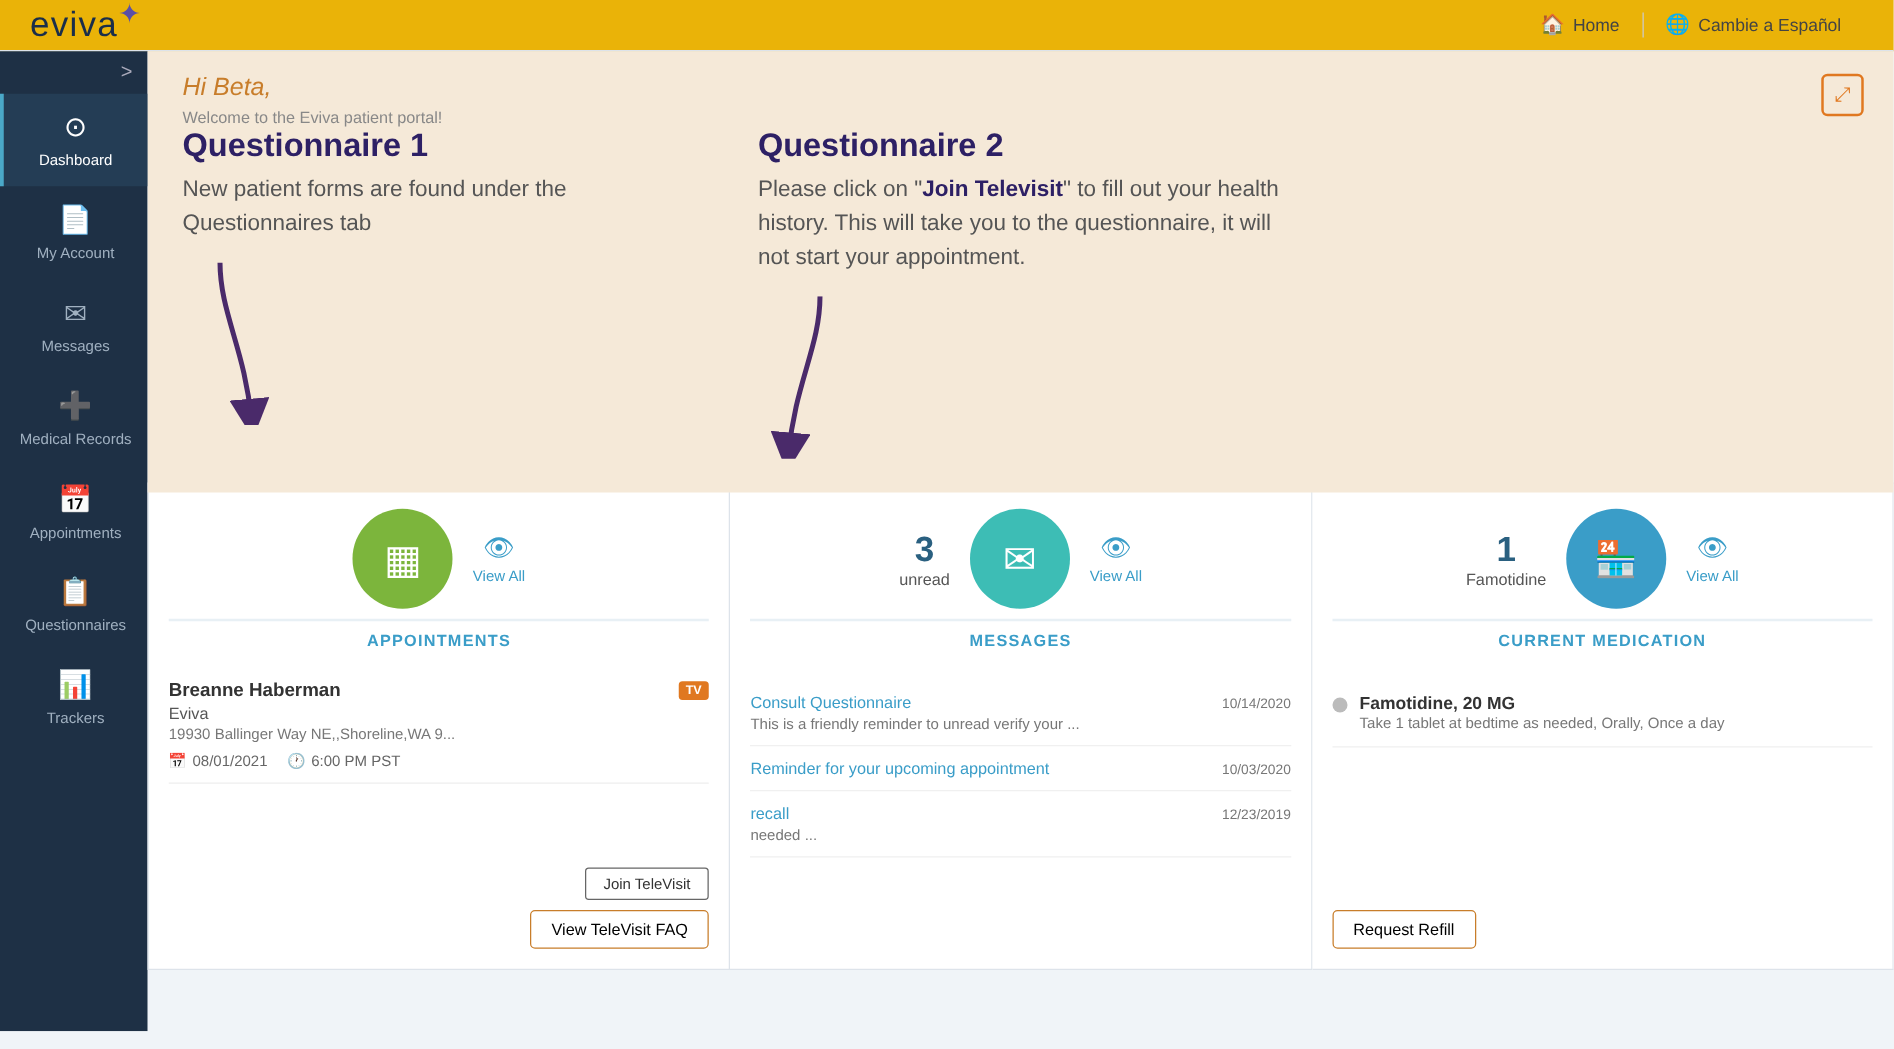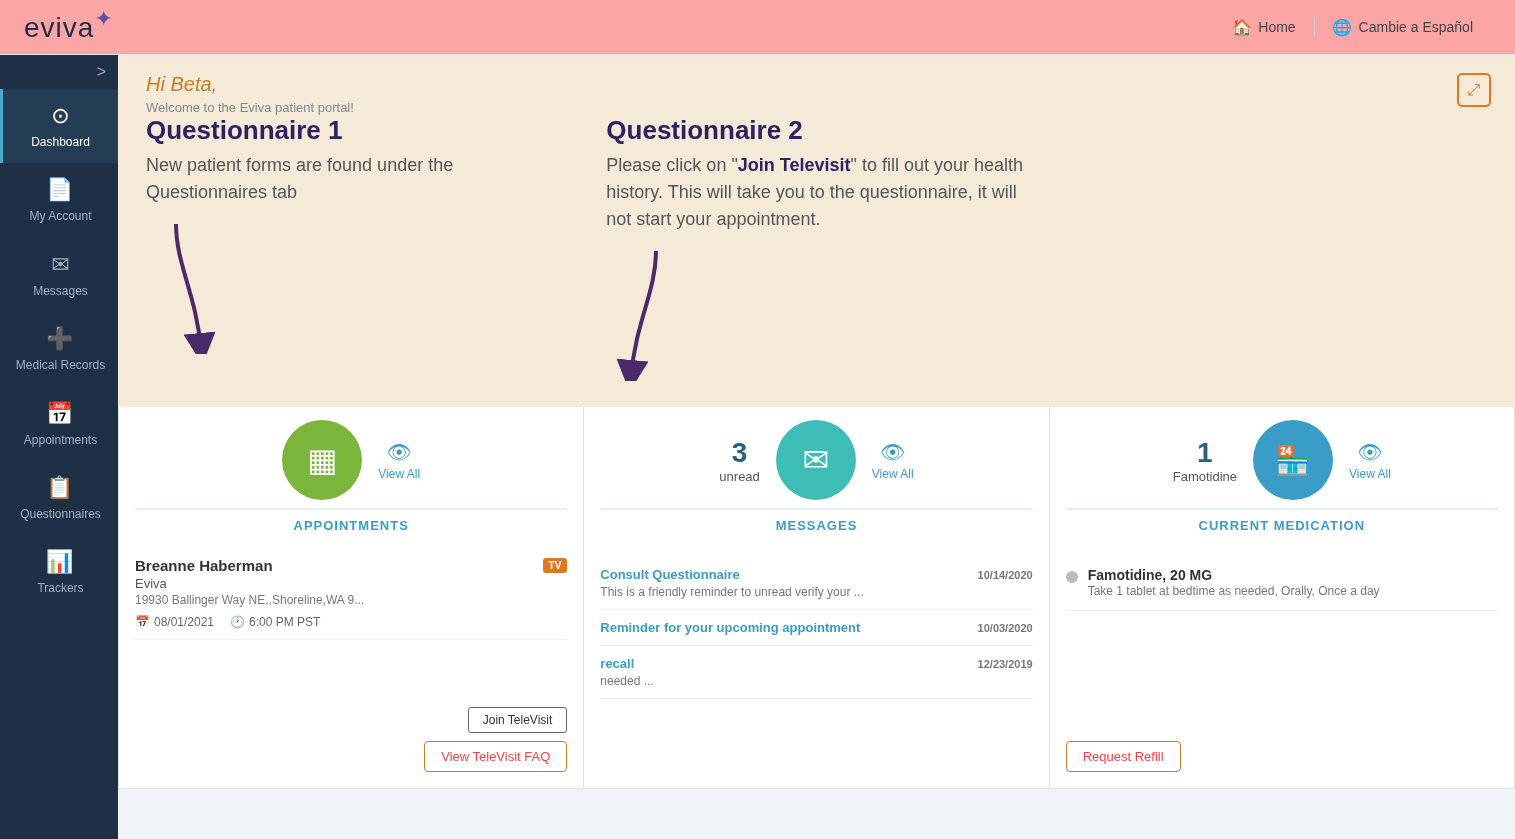--- a/index.html
+++ b/index.html
@@ -1,21 +1,21 @@
 <!DOCTYPE html>
 <html><head>
   <meta charset="utf-8">
   <style>
     * { box-sizing: border-box; margin: 0; padding: 0; }
     body { font-family: 'Segoe UI', Arial, sans-serif; background: #f0f4f8; overflow: hidden; }
 
     
     .top-nav {
-      height: 55px;
-      background: #fca5a5;
+      height: 41px;
+      background: #eab308;
       display: flex;
       align-items: center;
       justify-content: space-between;
       padding: 0 24px;
       border-bottom: 1px solid #dde3ea;
     }
     .top-nav-right {
       display: flex;
       align-items: center;
       gap: 0;
@@ -272,21 +272,21 @@
     }
     .card-footer {
       padding: 10px 16px 16px;
       display: flex;
       flex-direction: column;
       gap: 8px;
       align-items: flex-end;
     }
     .btn-outline-orange {
       border: 1.5px solid #c87d2a;
-      color: #ef4444;
+      color: #000000;
       background: transparent;
       padding: 7px 16px;
       font-size: 13px;
       border-radius: 4px;
       cursor: pointer;
       font-weight: 500;
     }
     .btn-televisit {
       background: #fff;
       border: 1.5px solid #666;
@@ -299,24 +299,24 @@
 
     
     .msg-item {
       padding: 10px 0;
       border-bottom: 1px solid #f0f0f0;
       cursor: pointer;
     }
     .msg-subject {
       color: #3a9dc8;
       font-size: 13px;
-      font-weight: 700;
+      font-weight: 400;
       display: flex;
       justify-content: space-between;
-      align-items: center;
+      align-items: flex-end;
     }
     .msg-date { font-size: 11px; color: #777; white-space: nowrap; margin-left: 8px; }
     .msg-preview { font-size: 12px; color: #777; margin-top: 3px; }
 
     
     .med-item {
       display: flex;
       align-items: flex-start;
       gap: 10px;
       padding: 10px 0;

